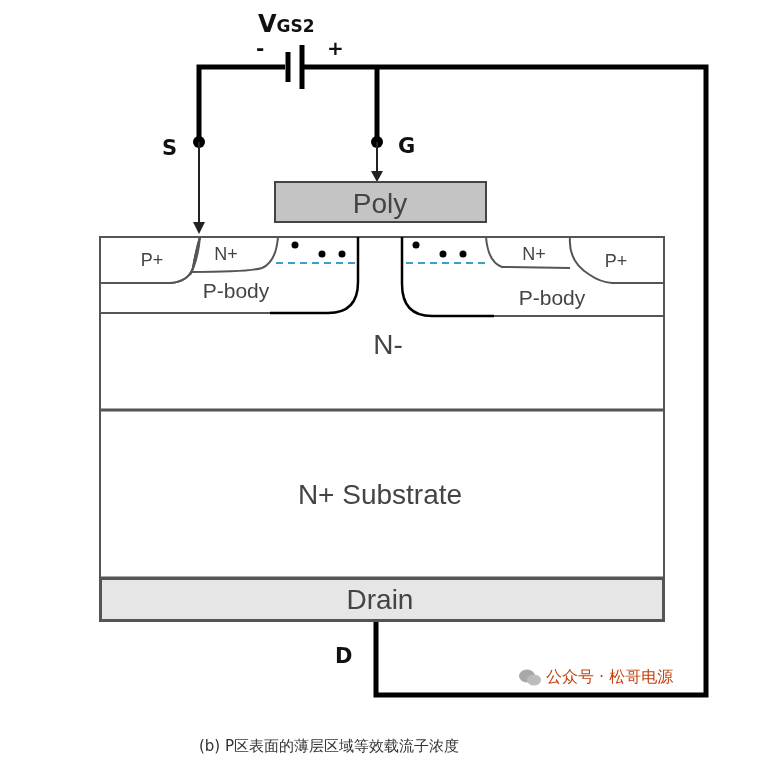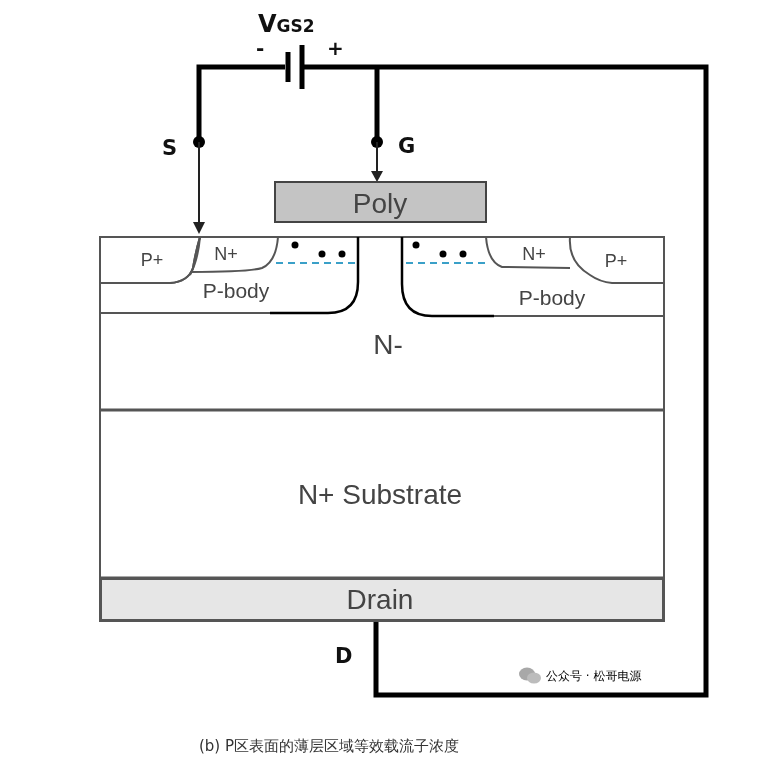--- a/index.html
+++ b/index.html
@@ -1,21 +1,21 @@
 <!DOCTYPE html>
 <html><head>
 <meta charset="utf-8">
 <style>
   html, body { margin:0; padding:0; background:#ffffff; }
   body { width:780px; height:773px; position:relative; overflow:hidden; font-family:"Liberation Sans", sans-serif; }
   svg { position:absolute; left:0; top:0; }
   .lbl-bold { font-family:"DejaVu Sans", sans-serif; font-weight:bold; fill:#111; }
   .lbl-grey { font-family:"Liberation Sans", sans-serif; fill:#444; }
   .caption { position:absolute; left:0; width:658px; top:737px; text-align:center; font-family:"DejaVu Sans", sans-serif; font-size:15px; color:#333; }
-  .watermark { position:absolute; left:518px; top:667px; font-family:"DejaVu Sans", sans-serif; font-size:12px; color:#000000; display:flex; align-items:center; gap:4px;text-align:center; }
+  .watermark { position:absolute; left:518px; top:667px; font-family:"DejaVu Sans", sans-serif; font-size:16px; color:#c2410c; display:flex; align-items:center; gap:4px;text-align:center; }
   .wm-icon { width:24px; height:18px; position:relative; }
 </style>
 </head>
 <body>
 
 <svg width="780" height="773" viewBox="0 0 780 773">
 
   <g stroke="#000" stroke-width="5" fill="none">
     <polyline points="199,141 199,67 285,67"></polyline>
     <polyline points="304,67 706,67 706,695 376,695 376,622"></polyline>

